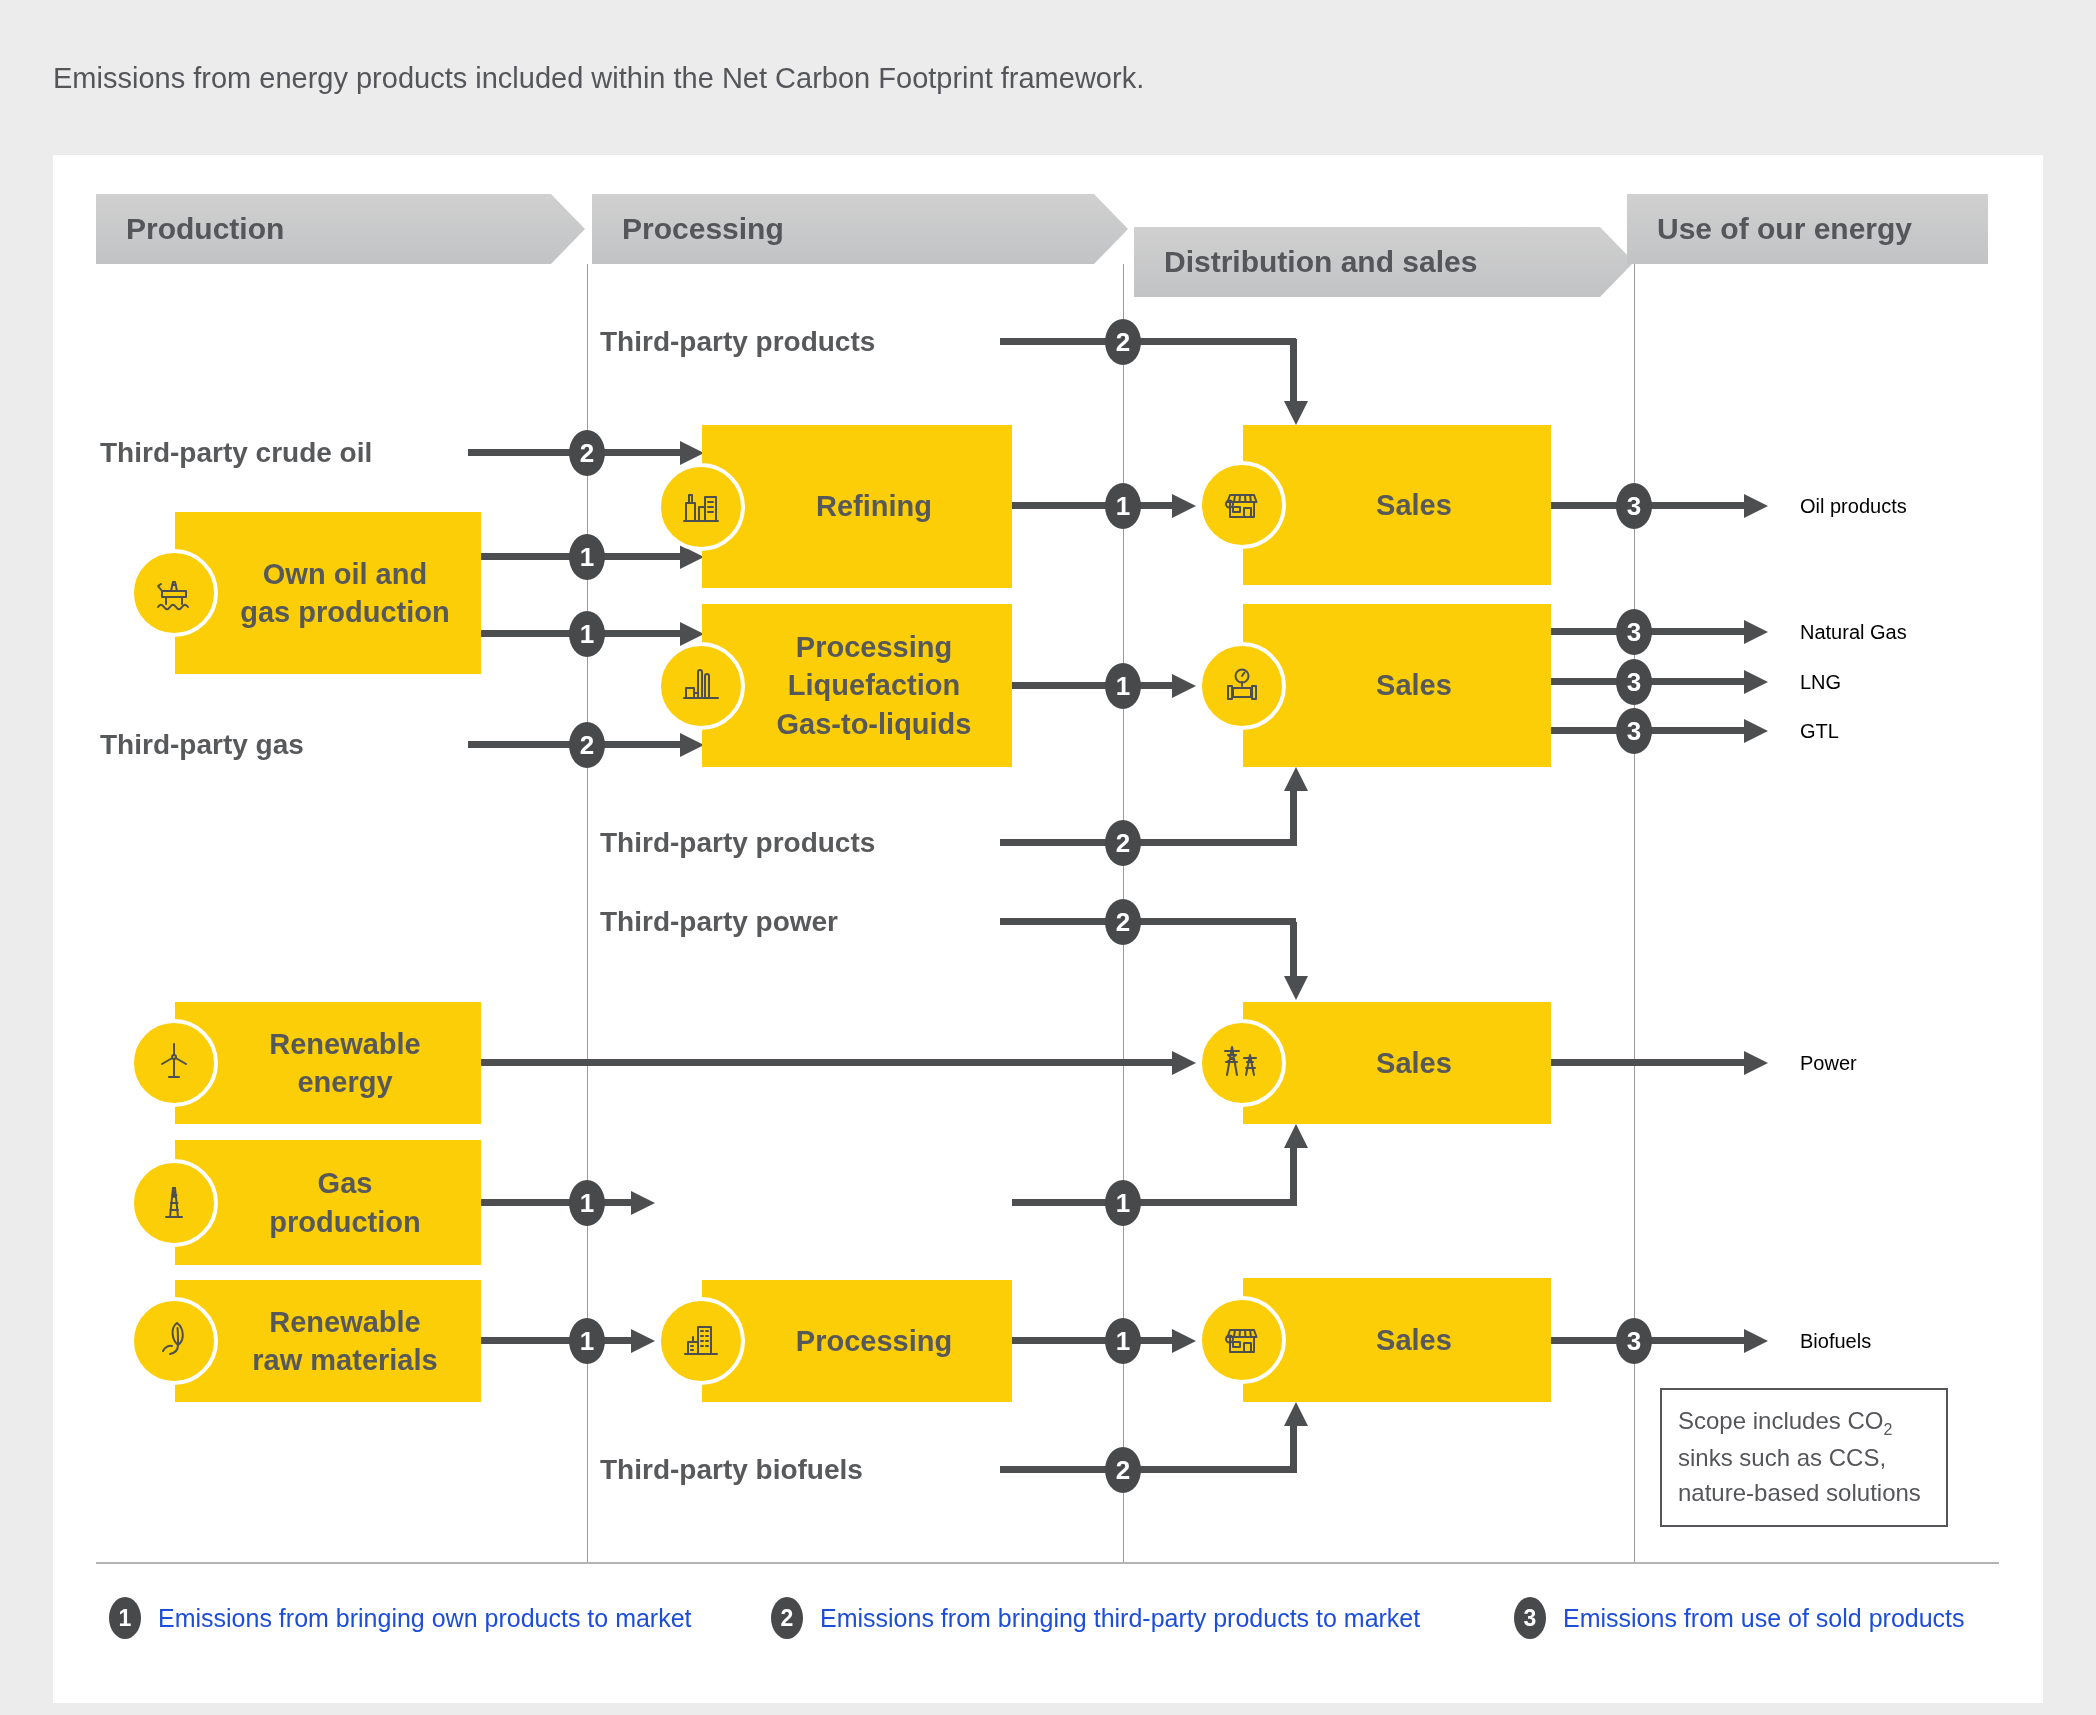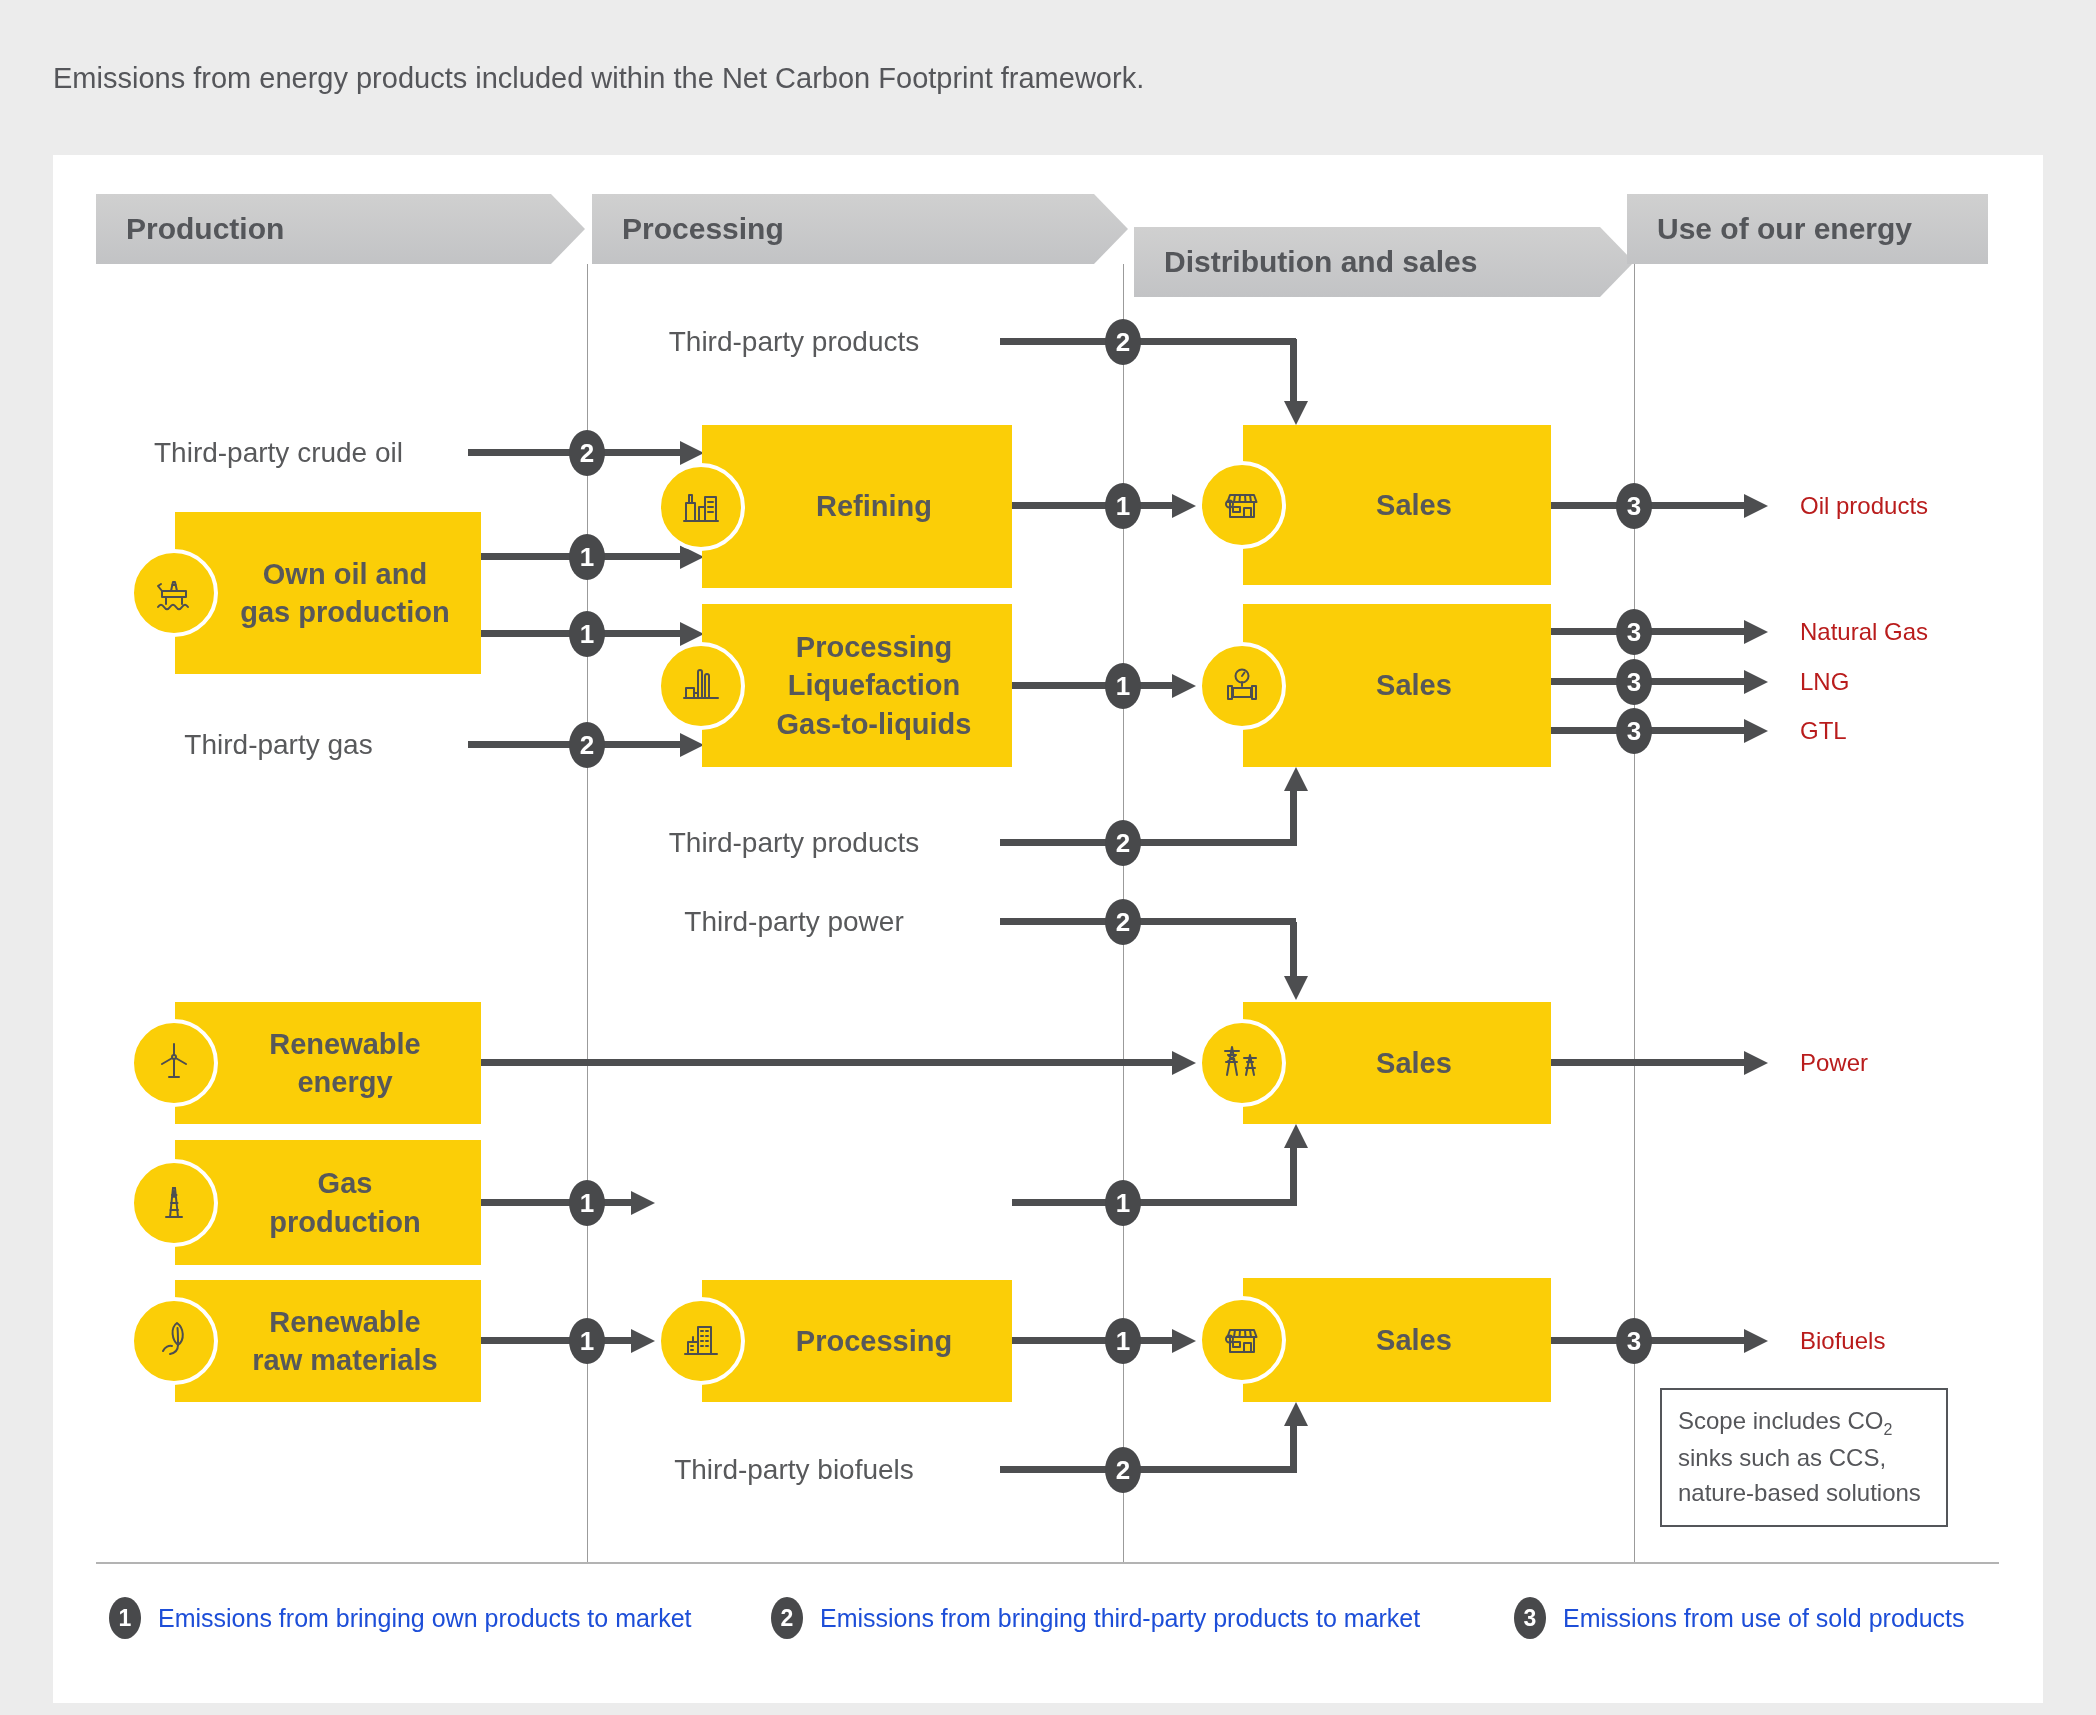--- a/index.html
+++ b/index.html
@@ -29,22 +29,22 @@
   .vl{position:absolute;width:7px;background:#4D4E50;z-index:1;}
   .ar{position:absolute;width:0;height:0;z-index:1;}
   .ar.r{border-top:12px solid transparent;border-bottom:12px solid transparent;border-left:24px solid #4D4E50;}
   .ar.d{border-left:12px solid transparent;border-right:12px solid transparent;border-top:24px solid #4D4E50;}
   .ar.u{border-left:12px solid transparent;border-right:12px solid transparent;border-bottom:24px solid #4D4E50;}
 
   .badge{position:absolute;width:36px;height:46px;border-radius:50%;background:#48494B;color:#FFFFFF;
          font-weight:bold;font-size:26px;display:flex;align-items:center;justify-content:center;
          transform:translate(-50%,-50%);z-index:4;}
   .flabel{position:absolute;font-size:28px;color:#58595B;transform:translateY(-50%);z-index:1;}
-  .flabel.ra{text-align:center;}
-  .olabel{position:absolute;font-size:24px;color:#b91c1c;transform:translateY(-50%);z-index:1;}
+  .flabel.ra{text-align:left;font-weight:bold;}
+  .olabel{position:absolute;font-size:20px;color:#000000;transform:translateY(-50%);z-index:1;}
 
   .note{position:absolute;left:1660px;top:1388px;width:288px;border:2px solid #54565A;background:#fff;
         padding:14px 16px;font-size:24px;line-height:1.45;color:#55565A;box-sizing:border-box;z-index:2;}
   .note sub{font-size:16px;}
 
   .lbadge{position:absolute;width:32px;height:42px;border-radius:50%;background:#48494B;color:#fff;
           font-weight:bold;font-size:23px;display:flex;align-items:center;justify-content:center;
           transform:translate(-50%,-50%);z-index:2;}
   .ltext{position:absolute;font-size:25px;color:#1d4ed8;transform:translateY(-50%);z-index:2;}
 </style>

